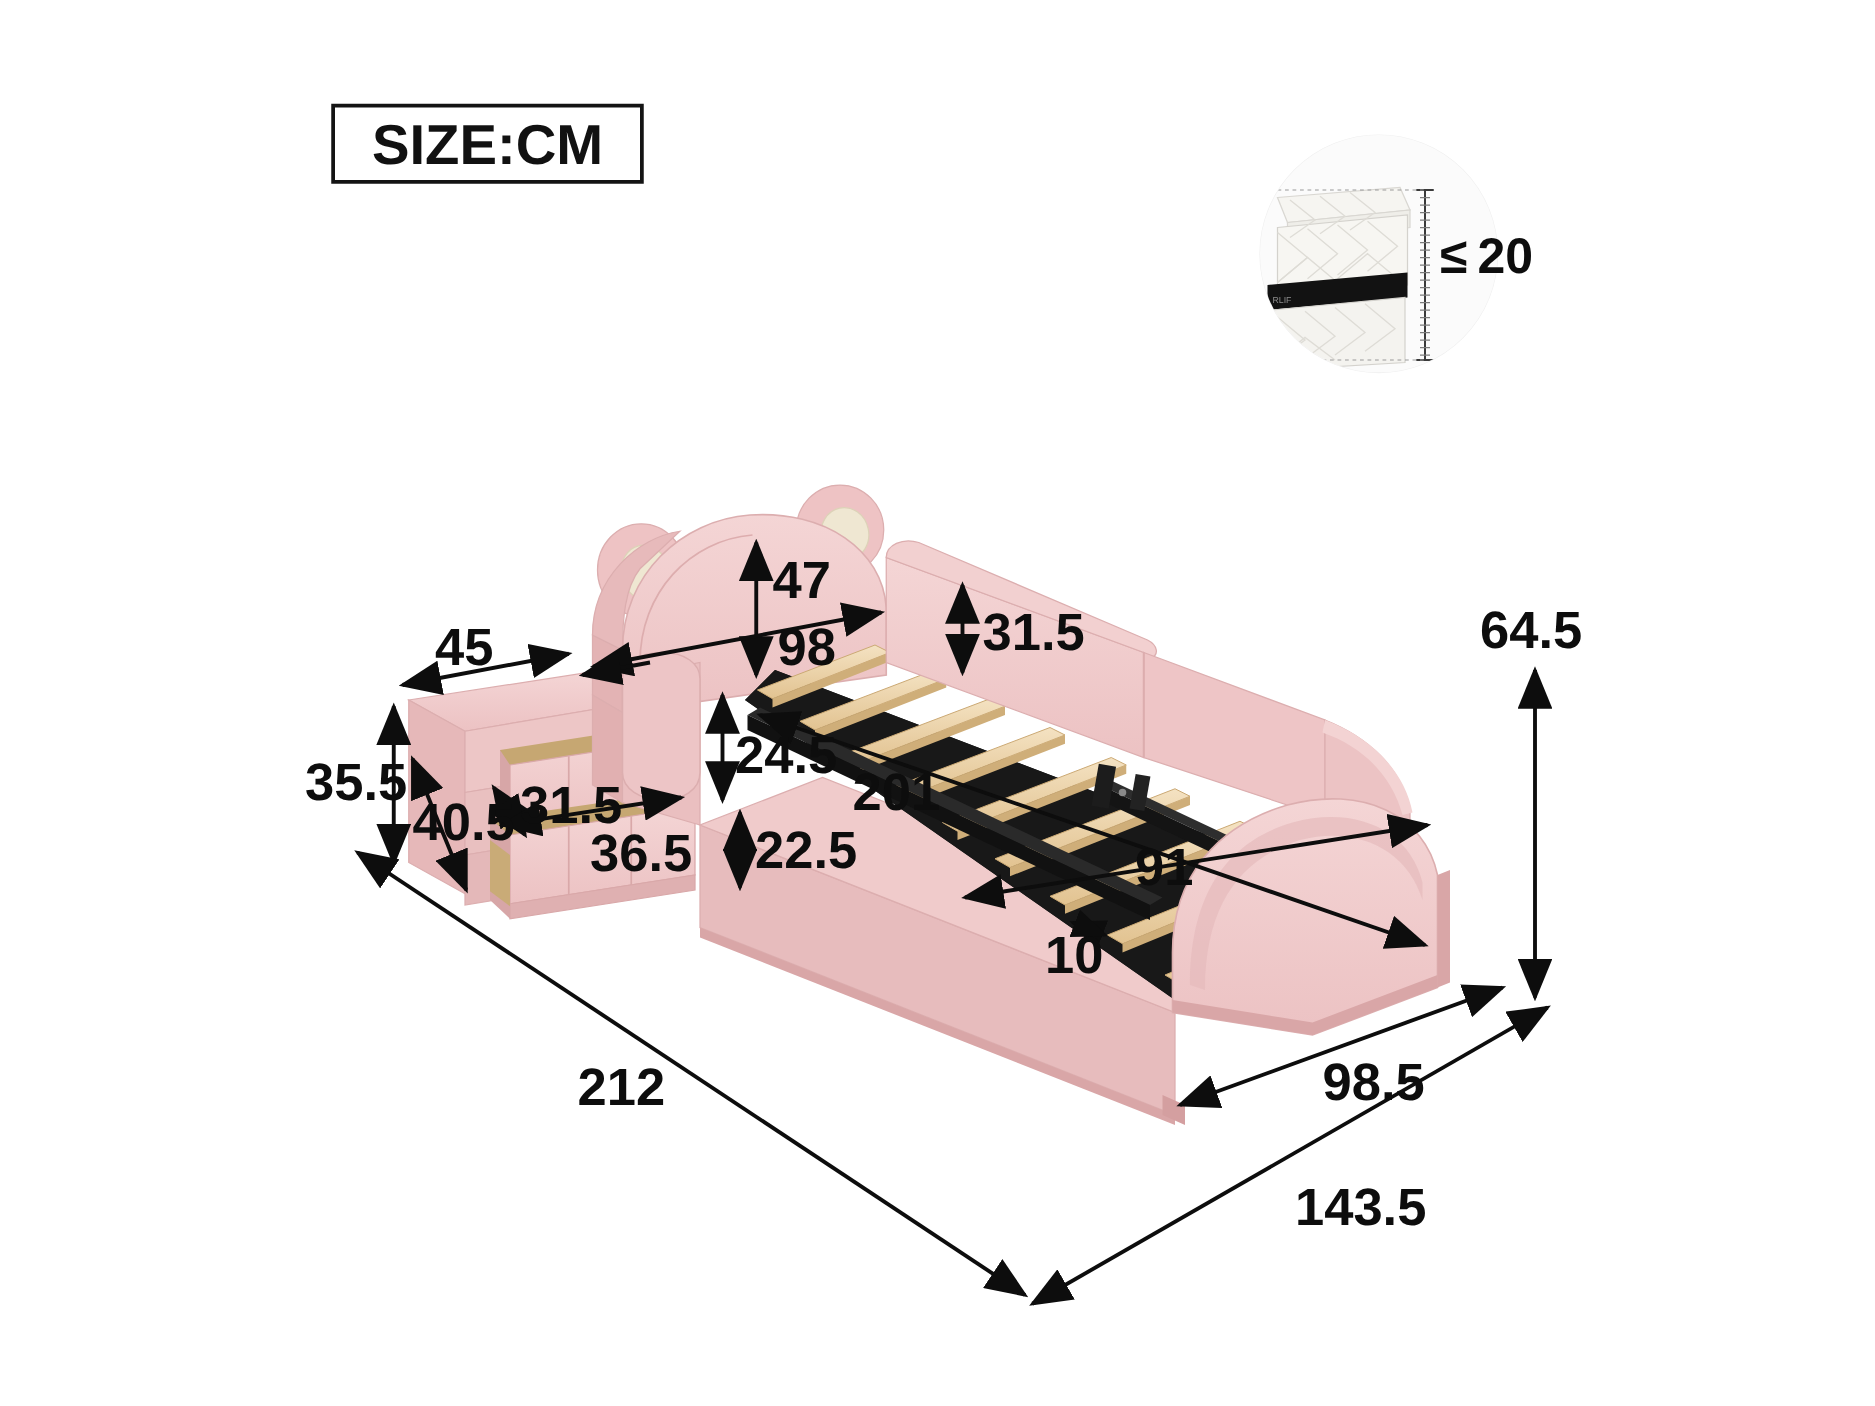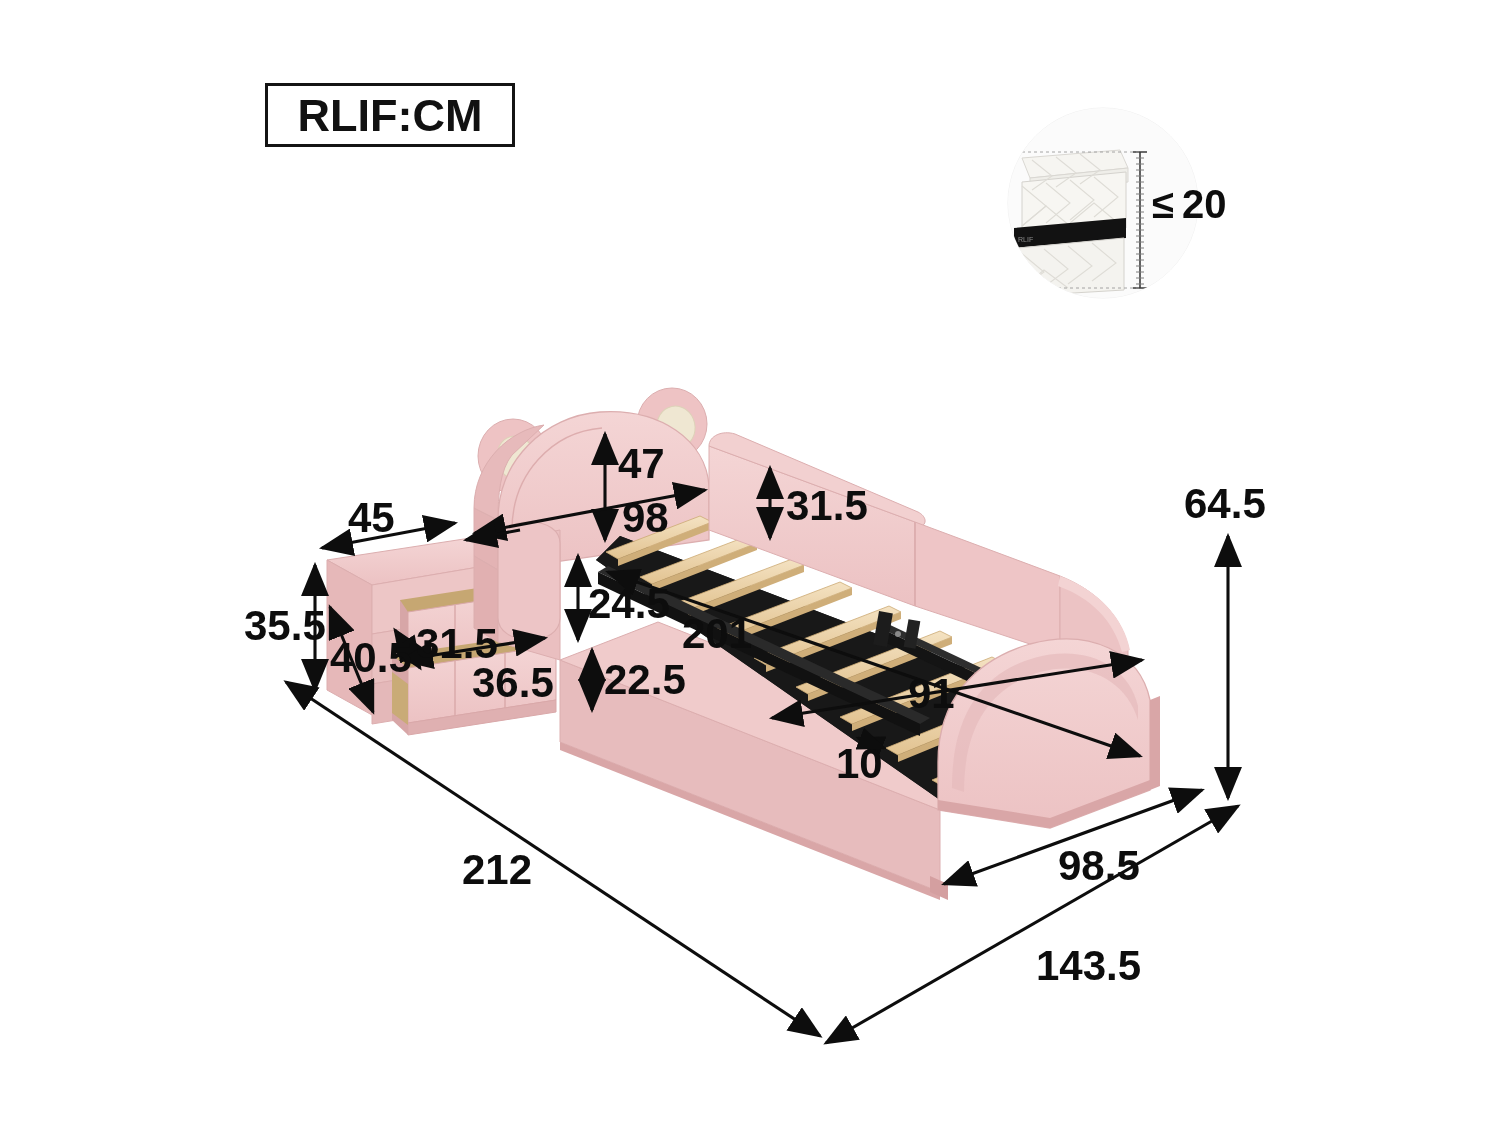--- a/index.html
+++ b/index.html
@@ -32,21 +32,21 @@
     font-family:"Liberation Sans", sans-serif;
     font-weight:700;fill:#0d0d0d;
   }
 </style>
 </head>
 <body>
 
 <div id="stage">
 
   <div class="size-badge">
-    <span>RLIF:CM</span>
+    <span>SIZE:CM</span>
   </div>
 
   <svg id="diagram" viewBox="0 0 1500 1125">
     <defs>
       <clipPath id="circClip">
           <circle cx="1103" cy="203" r="95"></circle>
         </clipPath>
       <linearGradient id="pinkTop" x1="0" y1="0" x2="0" y2="1">
         <stop offset="0%" stop-color="#f4d5d5"></stop>
           <stop offset="100%" stop-color="#ecc2c3"></stop>

